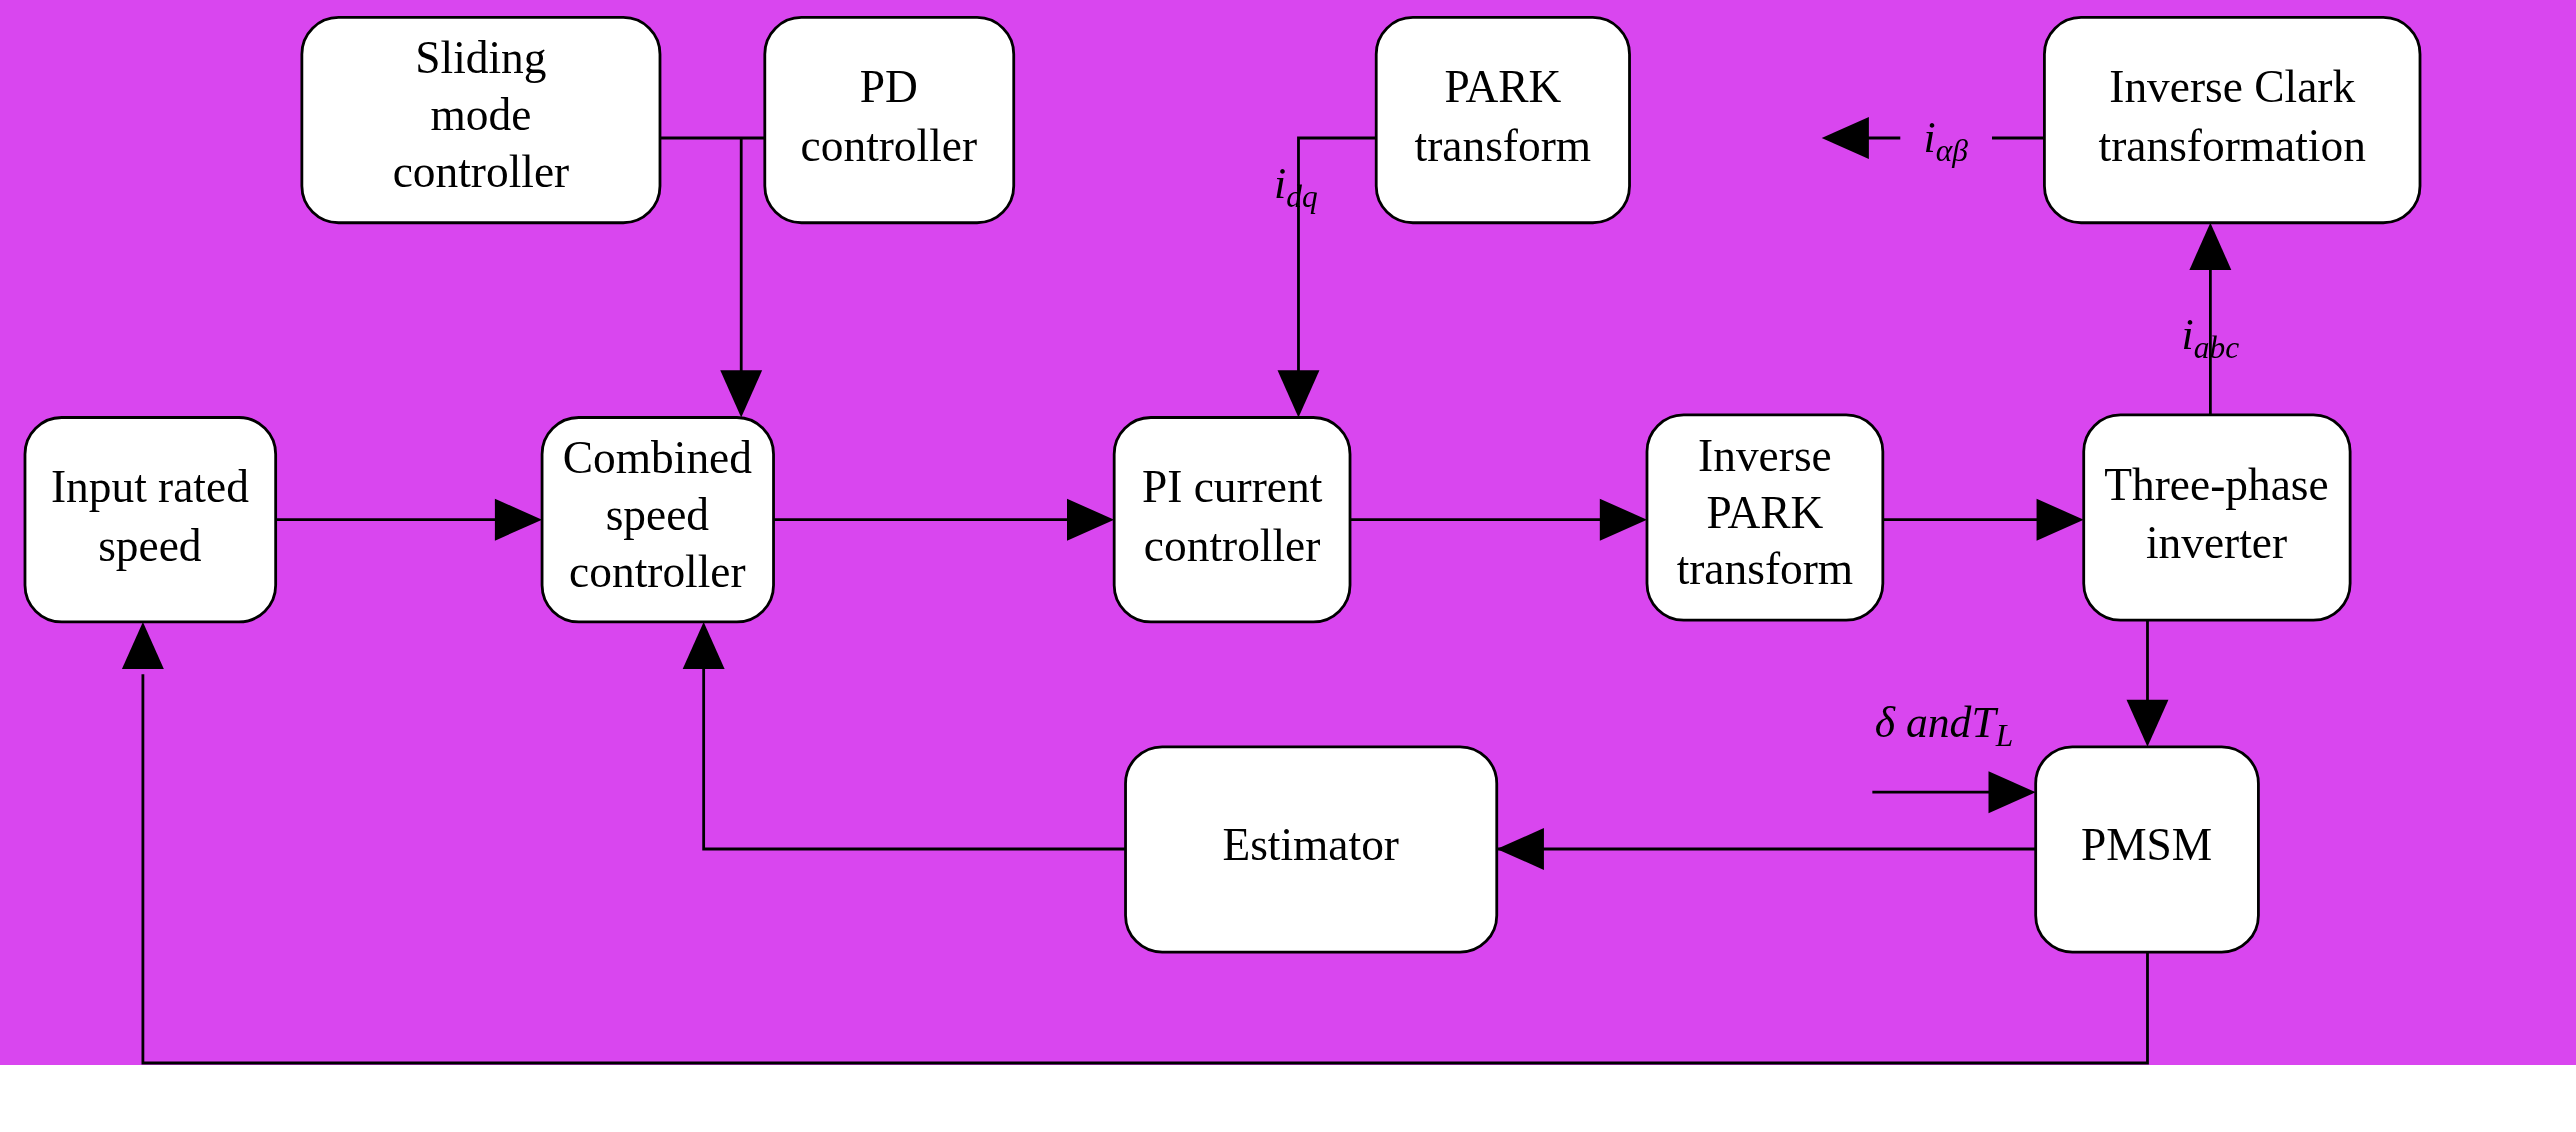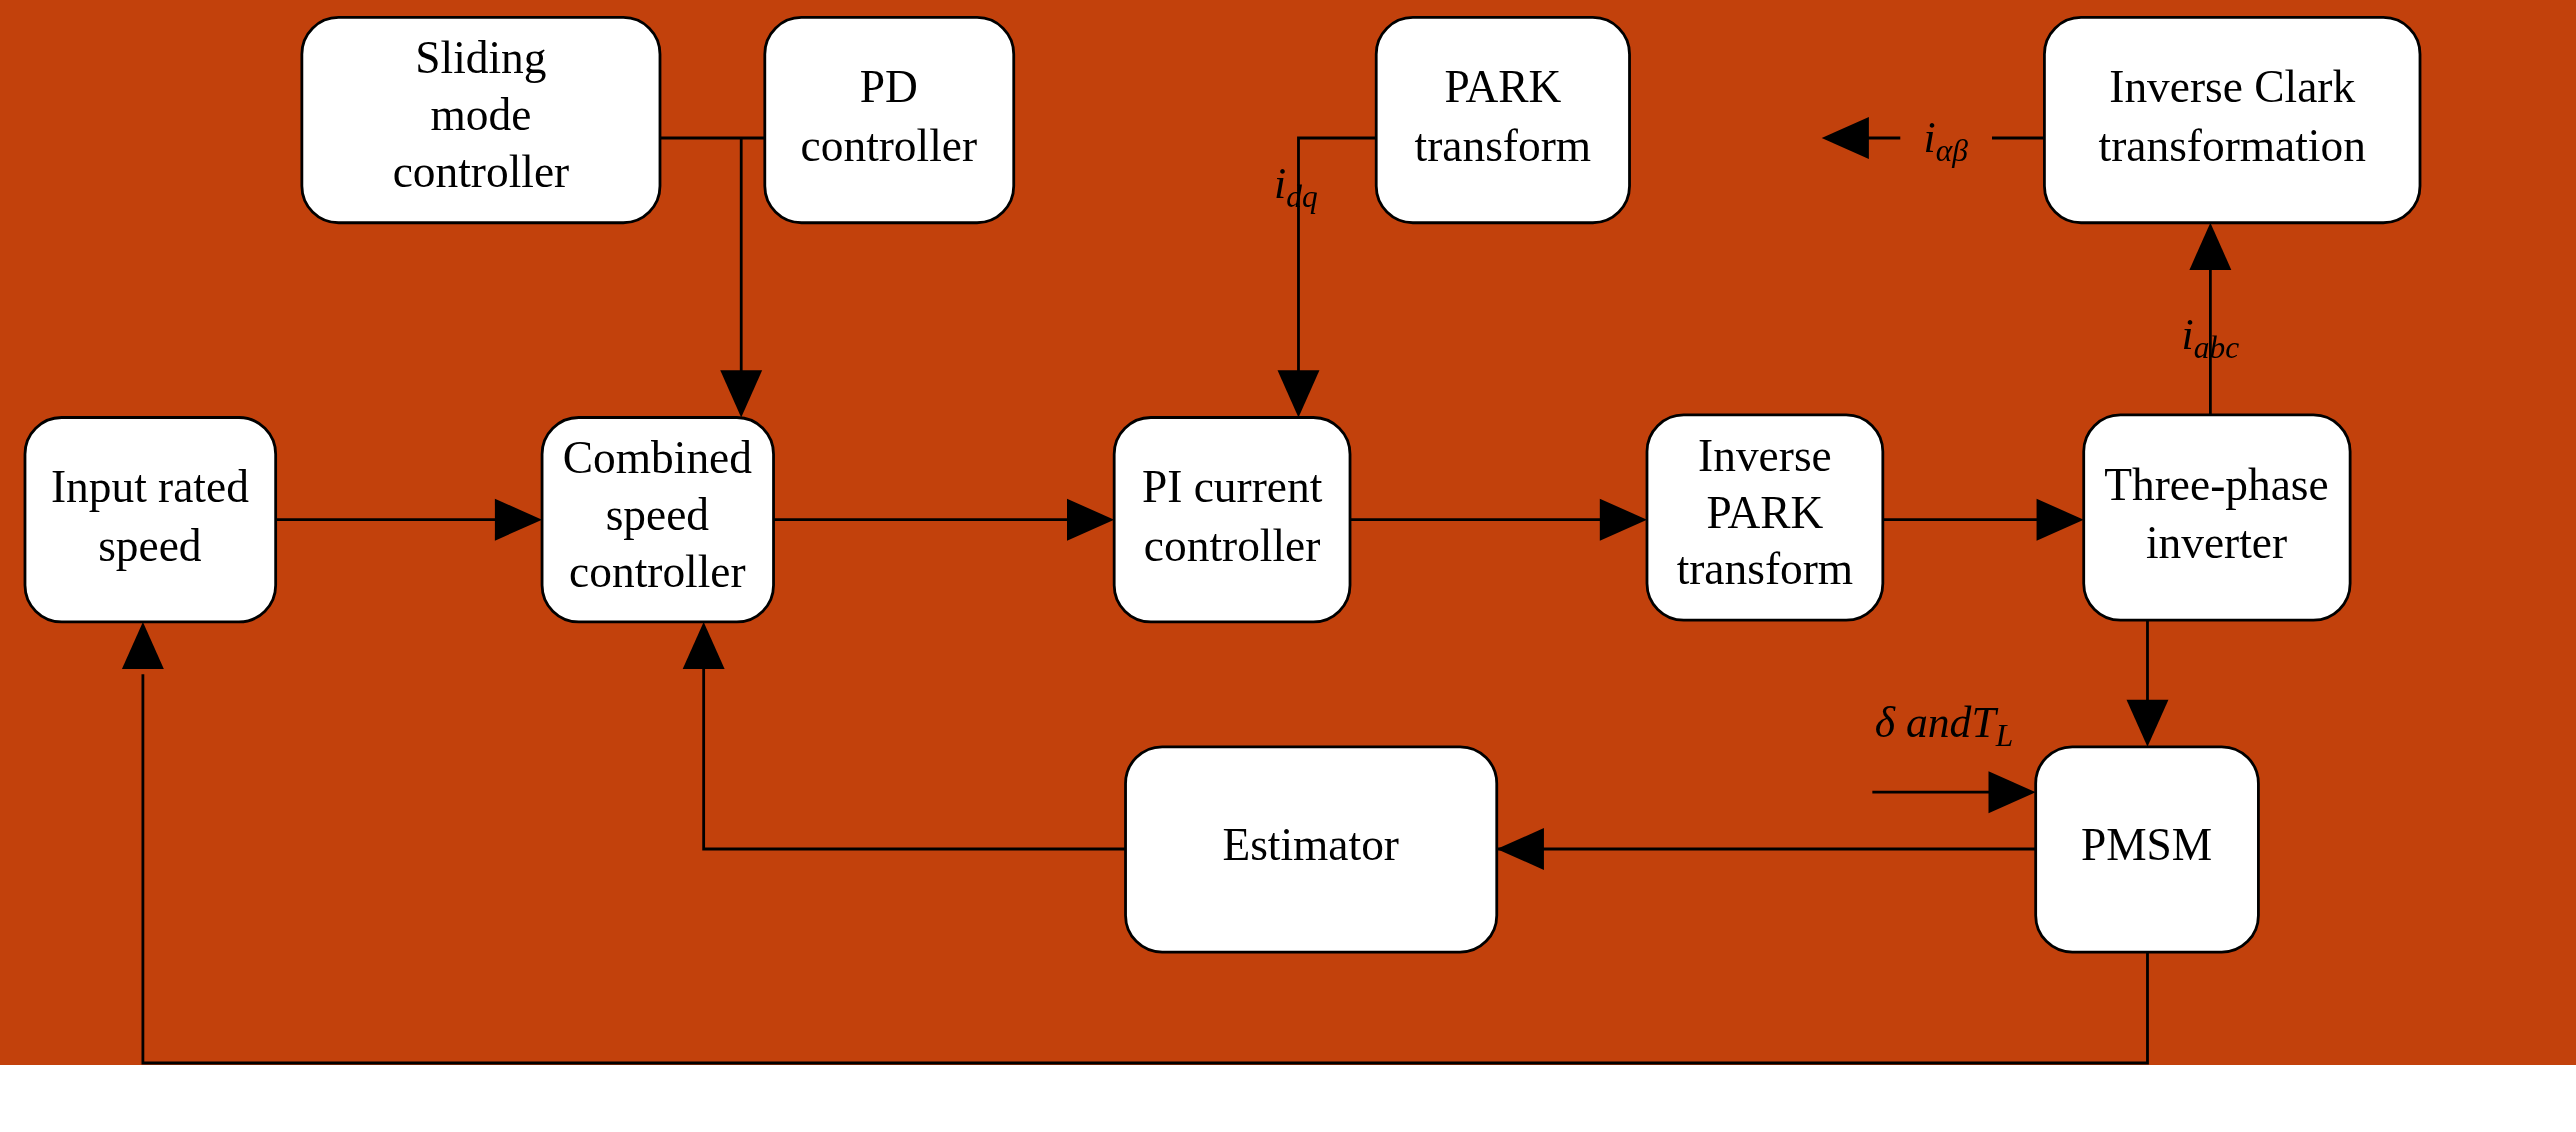--- a/index.html
+++ b/index.html
@@ -10,21 +10,21 @@
   body {
     width: 2576px;
     height: 1132px;
     font-family: "Liberation Serif", "DejaVu Serif", serif;
     overflow: hidden;
   }
   #diagram-root {
     position: relative;
     width: 2576px;
     height: 1065px;
-    background: #c2410c;
+    background: #d946ef;
   }
   svg.diagram-canvas {
     position: absolute;
     left: 0;
     top: 0;
     width: 2576px;
     height: 1132px;
   }
   .block-rect {
     fill: #ffffff;

